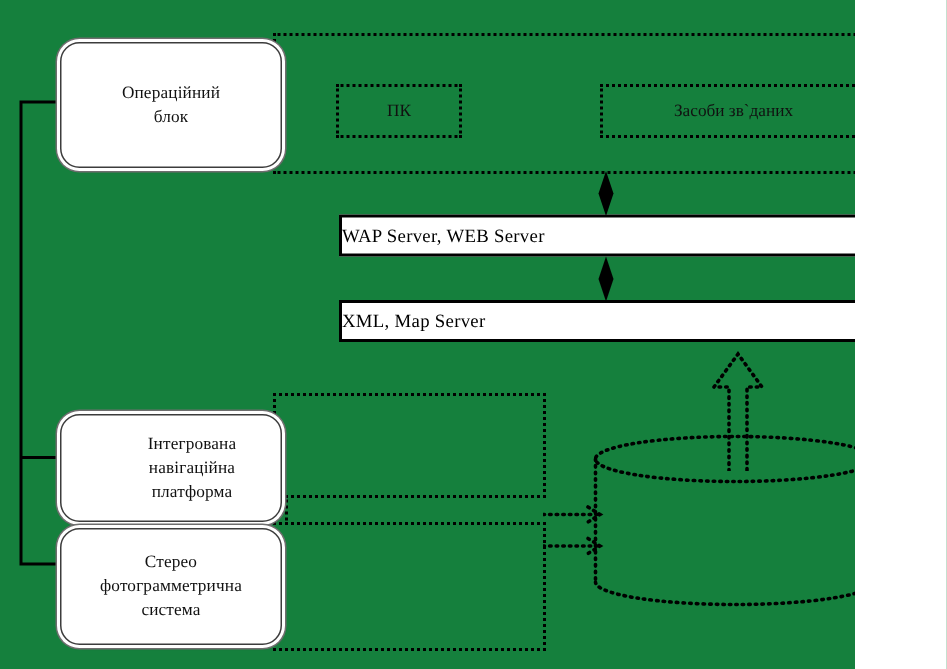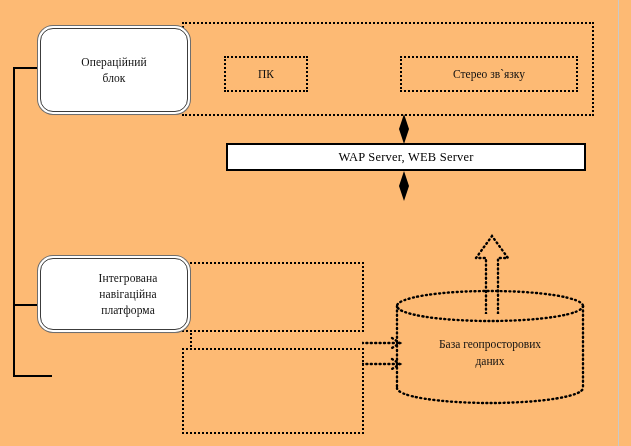--- a/index.html
+++ b/index.html
@@ -5,23 +5,23 @@
   html, body {
     margin: 0;
     padding: 0;
     background: #ffffff;
   }
   body {
     font-family: "Liberation Serif", "DejaVu Serif", serif;
   }
   #canvas {
     position: relative;
-    width: 631px;
+    width: 570px;
     height: 446px;
-    background: #fdba74;
+    background: #15803d;
     overflow: hidden;
   }
   
   .page-rule {
     position: absolute;
     top: 0;
     width: 1px;
     height: 446px;
     background: #c8c8c8;
   }
@@ -68,21 +68,21 @@
   }
 
   
   .server {
     position: absolute;
     box-sizing: border-box;
     border: 2px solid #000000;
     background: #ffffff;
     display: flex;
     align-items: center;
-    justify-content: center;
+    justify-content: flex-start;
     z-index: 5;
   }
   .server .lbl {
     font-size: 12.5px;
     color: #000000;
     letter-spacing: .2px;
   }
 
   
   .bracket {
@@ -142,57 +142,65 @@
   <div class="device" style="left:40px; top:28px; width:148px; height:84px;">
     <span class="lbl" style="white-space:pre-line;">Операційний
 блок</span>
   </div>
 
   <div class="dotted lbl-box" style="left:224px; top:56px; width:84px; height:36px;">
     <span class="lbl">ПК</span>
   </div>
 
   <div class="dotted lbl-box" style="left:400px; top:56px; width:178px; height:36px;">
-    <span class="lbl">Стерео зв`язку</span>
+    <span class="lbl">Засоби зв`даних</span>
   </div>
 
   <div class="diamond-arrow" style="left:395px; top:114px; width:18px; height:30px;">
     <svg width="18" height="30" viewBox="0 0 18 30">
       <polygon points="9,0 14,15 9,30 4,15" fill="#000000"></polygon>
     </svg>
   </div>
 
   <div class="server" style="left:226px; top:143px; width:360px; height:28px;">
     <span class="lbl">WAP Server, WEB Server</span>
   </div>
 
   <div class="diamond-arrow" style="left:395px; top:171px; width:18px; height:30px;">
     <svg width="18" height="30" viewBox="0 0 18 30">
       <polygon points="9,0 14,15 9,30 4,15" fill="#000000"></polygon>
     </svg>
   </div>
 
+  <div class="server" style="left:226px; top:200px; width:360px; height:28px;">
+    <span class="lbl">XML, Map Server</span>
+  </div>
 
   <div class="dot-arrow" style="left:470px; top:232px; width:44px; height:82px;">
     <svg width="44" height="82" viewBox="0 0 44 82">
       <path d="M16 82 V26 H6 L22 4 L38 26 H28 V82" fill="none" stroke="#000000" stroke-width="2.4" stroke-dasharray="1 3.4" stroke-linecap="round"></path>
     </svg>
   </div>
 
   <div class="dotted" style="left:182px; top:262px; width:182px; height:70px;"></div>
 
-  <div class="device" style="left:40px; top:258px; width:148px; height:72px;padding-left:28px;">
+  <div class="device" style="left:40px; top:276px; width:148px; height:72px;padding-left:28px;">
     <span class="lbl" style="white-space:pre-line;">Інтегрована
 навігаційна
 платформа</span>
   </div>
 
 
   <div class="dotted" style="left:182px; top:348px; width:182px; height:86px;"></div>
 
+  <div class="device" style="left:40px; top:352px; width:148px; height:78px;">
+    <span class="lbl" style="white-space:pre-line;">Стерео
+фотограмметрична
+система</span>
+  </div>
 
 
   <div class="dot-vline" style="left:190px; top:330px; height:20px;"></div>
 
   <div class="dot-arrow" style="left:362px; top:336px; width:46px; height:14px;">
     <svg width="46" height="14" viewBox="0 0 46 14">
       <path d="M0 7 H36" fill="none" stroke="#000000" stroke-width="2.4" stroke-dasharray="1 3.4" stroke-linecap="round"></path>
       <path d="M30 2 L38 7 L30 12" fill="none" stroke="#000000" stroke-width="2.4" stroke-dasharray="1 3.4" stroke-linecap="round"></path>
     </svg>
   </div>
@@ -206,18 +214,14 @@
 
   <div class="db" style="left:394px; top:288px; width:192px; height:118px;">
     <svg width="192" height="118" viewBox="0 0 192 118">
       <ellipse cx="96" cy="18" rx="93" ry="15" fill="none" stroke="#000000" stroke-width="2.4" stroke-dasharray="1 3.4" stroke-linecap="round"></ellipse>
       <path d="M3 18 V100" fill="none" stroke="#000000" stroke-width="2.4" stroke-dasharray="1 3.4" stroke-linecap="round"></path>
       <path d="M189 18 V100" fill="none" stroke="#000000" stroke-width="2.4" stroke-dasharray="1 3.4" stroke-linecap="round"></path>
       <path d="M3 100 A93 15 0 0 0 189 100" fill="none" stroke="#000000" stroke-width="2.4" stroke-dasharray="1 3.4" stroke-linecap="round"></path>
     </svg>
   </div>
 
-  <div class="db-label" style="left:394px; top:336px; width:192px;">
-    <div>База геопросторових</div>
-    <div>даних</div>
-  </div>
 
 </div>
 
 </body></html>

